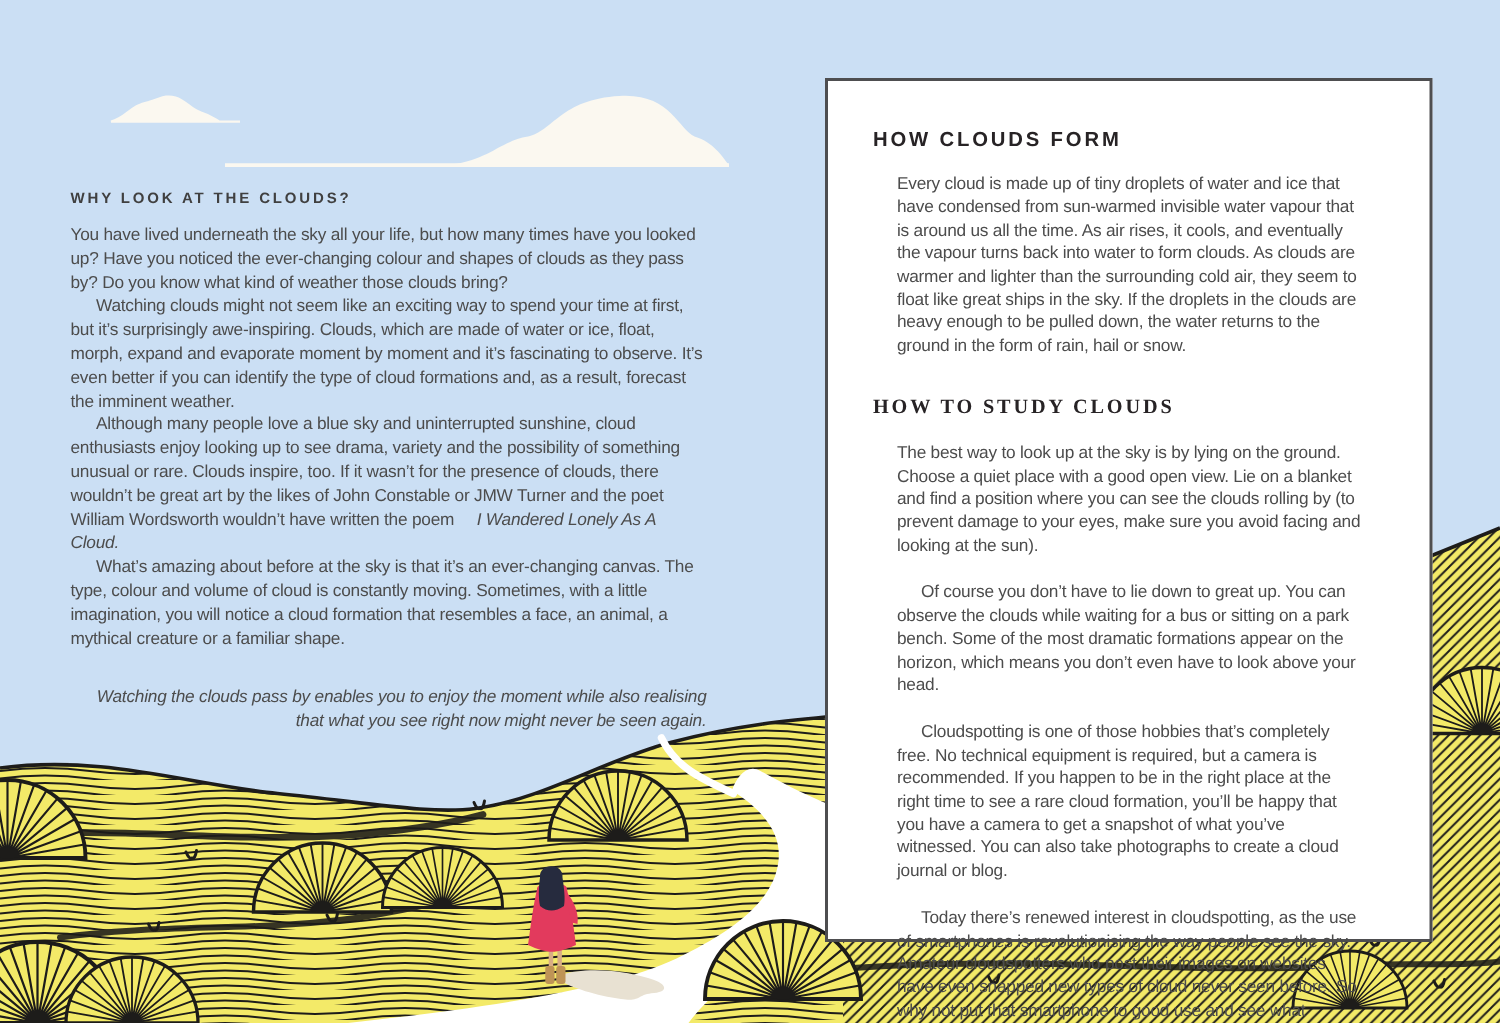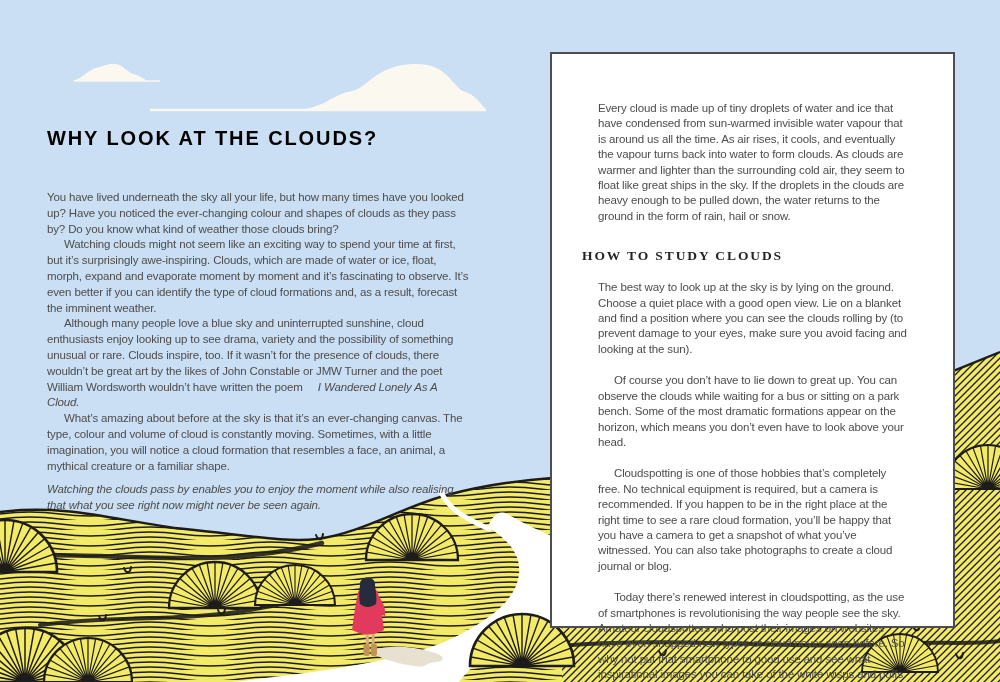--- a/index.html
+++ b/index.html
@@ -6,29 +6,29 @@
   .spread {
     position:relative; width:1000px; height:682px; overflow:hidden;
     background:#cbdff4;
     font-family:"Liberation Sans", sans-serif;
   }
   .art { position:absolute; left:0; top:0; width:1000px; height:682px; display:block; }
 
   
   .left-page { position:absolute; left:47px; top:127px; width:424px; z-index:2; }
   .left-page h1 {
-    margin:0 0 40px 0; font-size:20px; font-weight:bold; letter-spacing:1.9px;
-    color:#000000;
+    margin:0 0 12px 0; font-size:10px; font-weight:bold; letter-spacing:1.9px;
+    color:#404040;
   }
   .left-page p {
     margin:0; font-size:11.5px; line-height:15.8px; letter-spacing:-0.15px;
     color:#4c4c4c;
   }
   .left-page p.ind { text-indent:17px; }
-  .left-page p.note { margin-top:8px; font-style:italic; }
+  .left-page p.note { margin-top:24px; font-style:italic;text-align:right; }
   .left-page em { font-style:italic;margin-left:12px; }
 
   
   .right-box {
     position:absolute; left:550px; top:52px; width:405px; height:576px;
     box-sizing:border-box; background:#ffffff; border:2px solid #4e4e50;
     padding:31px 26px 0 30px; z-index:2;
   }
   .right-box h2 {
     margin:0 0 14px 0; font-size:13.5px; font-weight:bold; letter-spacing:1.9px;
@@ -126,20 +126,21 @@
   <div class="left-page">
     <h1>WHY LOOK AT THE CLOUDS?</h1>
     <p>You have lived underneath the sky all your life, but how many times have you looked up? Have you noticed the ever-changing colour and shapes of clouds as they pass by? Do you know what kind of weather those clouds bring?</p>
     <p class="ind">Watching clouds might not seem like an exciting way to spend your time at first, but it’s surprisingly awe-inspiring. Clouds, which are made of water or ice, float, morph, expand and evaporate moment by moment and it’s fascinating to observe. It’s even better if you can identify the type of cloud formations and, as a result, forecast the imminent weather.</p>
     <p class="ind"><span>Although many people love a blue sky and uninterrupted sunshine, cloud enthusiasts enjoy looking up to see drama, variety and the possibility of something unusual or rare. Clouds inspire, too. If it wasn’t for the presence of clouds, there wouldn’t be great art by the likes of John Constable or JMW Turner and the poet William Wordsworth wouldn’t have written the poem </span><em>I Wandered Lonely As A Cloud.</em></p>
     <p class="ind">What’s amazing about before at the sky is that it’s an ever-changing canvas. The type, colour and volume of cloud is constantly moving. Sometimes, with a little imagination, you will notice a cloud formation that resembles a face, an animal, a mythical creature or a familiar shape.</p>
     <p class="note">Watching the clouds pass by enables you to enjoy the moment while also realising that what you see right now might never be seen again.</p>
   </div>
 
   <div class="right-box">
+    <h2>HOW CLOUDS FORM</h2>
     <p>Every cloud is made up of tiny droplets of water and ice that have condensed from sun-warmed invisible water vapour that is around us all the time. As air rises, it cools, and eventually the vapour turns back into water to form clouds. As clouds are warmer and lighter than the surrounding cold air, they seem to float like great ships in the sky. If the droplets in the clouds are heavy enough to be pulled down, the water returns to the ground in the form of rain, hail or snow.</p>
     <h2 class="second">HOW TO STUDY CLOUDS</h2>
     <p>The best way to look up at the sky is by lying on the ground. Choose a quiet place with a good open view. Lie on a blanket and find a position where you can see the clouds rolling by (to prevent damage to your eyes, make sure you avoid facing and looking at the sun).</p>
     <p class="ind">Of course you don’t have to lie down to great up. You can observe the clouds while waiting for a bus or sitting on a park bench. Some of the most dramatic formations appear on the horizon, which means you don’t even have to look above your head.</p>
     <p class="ind">Cloudspotting is one of those hobbies that’s completely free. No technical equipment is required, but a camera is recommended. If you happen to be in the right place at the right time to see a rare cloud formation, you’ll be happy that you have a camera to get a snapshot of what you’ve witnessed. You can also take photographs to create a cloud journal or blog.</p>
     <p class="ind">Today there’s renewed interest in cloudspotting, as the use of smartphones is revolutionising the way people see the sky. Amateur cloudspotters who post their images on websites have even snapped new types of cloud never seen before. So why not put that smartphone to good use and see what inspirational images you can take of the white wisps and puffs above your head – even better, have a go at naming them using our cloudspotter’s guide over the page…</p>
   </div>
 
 </div>
 

